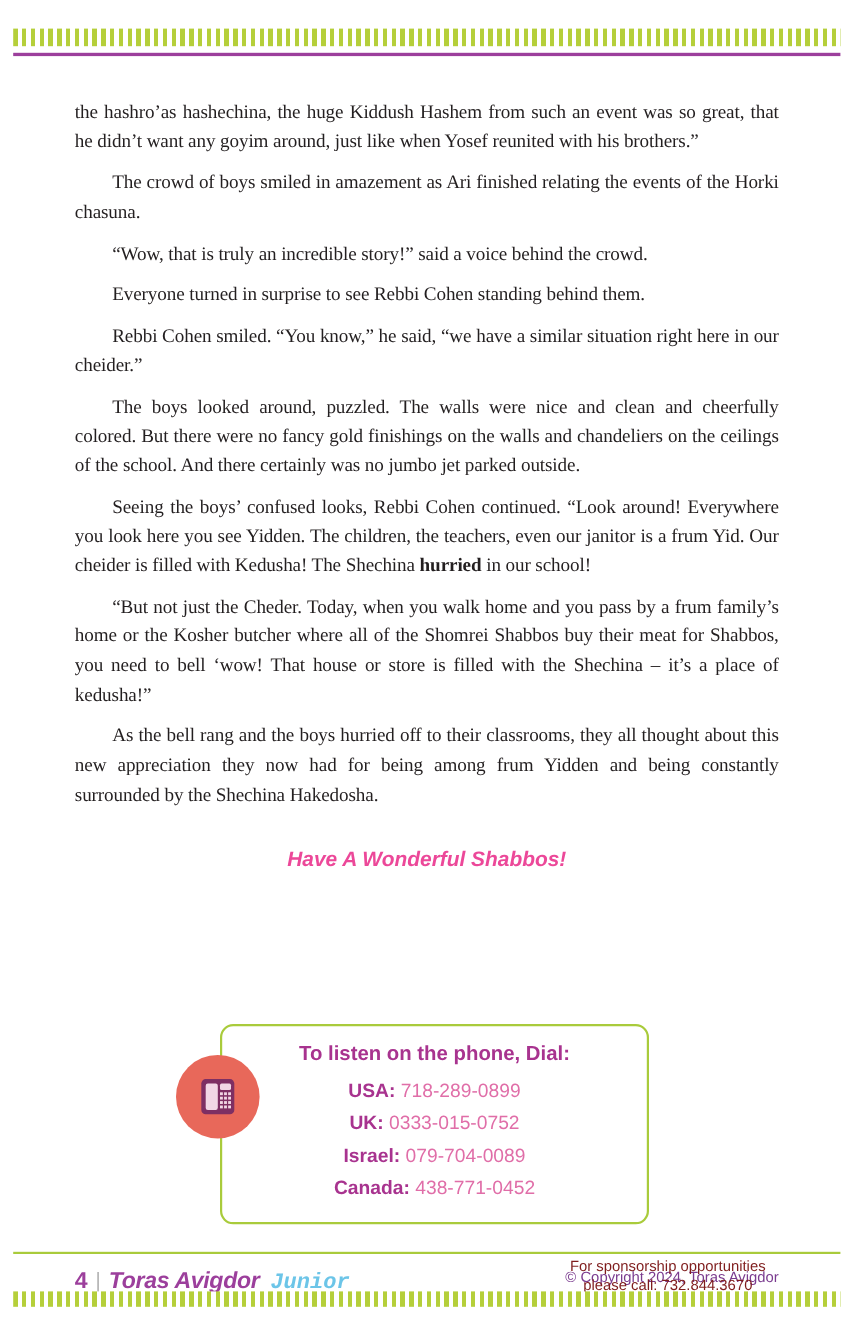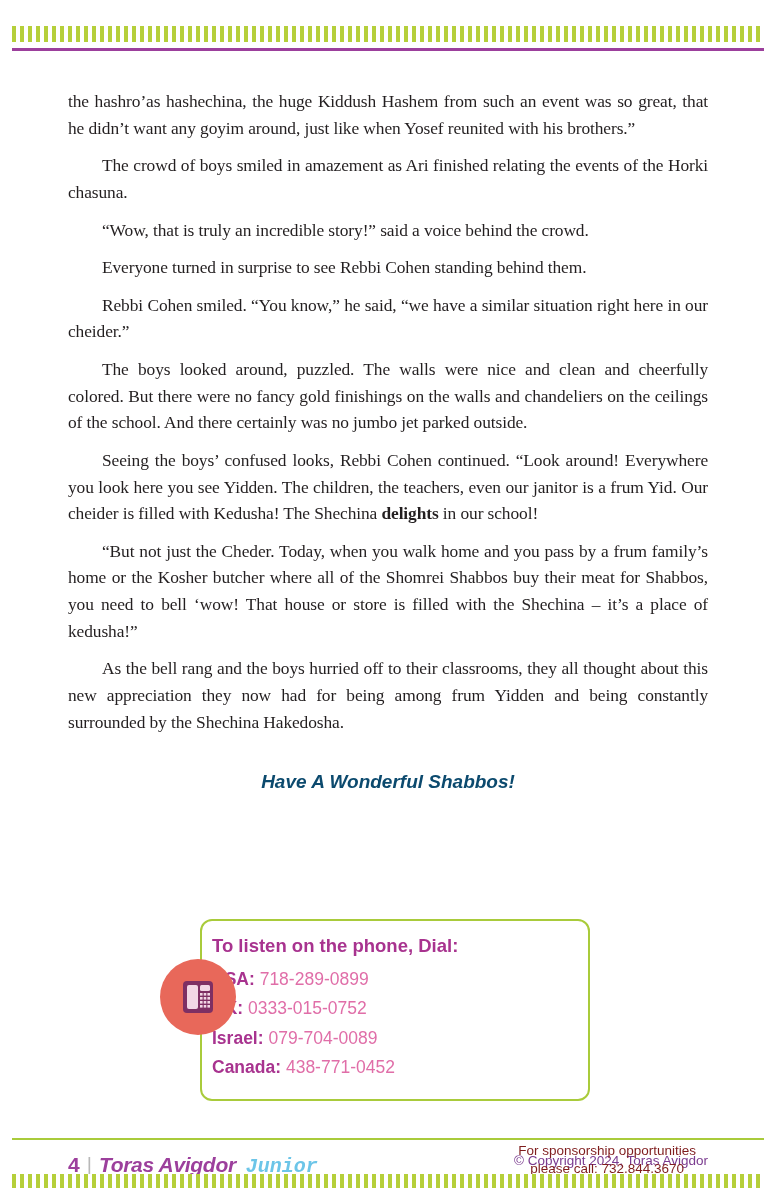--- a/index.html
+++ b/index.html
@@ -59,39 +59,39 @@
   }
   .para.indent { text-indent: 34px; }
   .para b { font-weight: 700; }
 
   .closing {
     text-align: center;
     font-size: 19px;
     font-weight: 700;
     font-style: italic;
     margin-top: 36px;
-    color: #0c4a6e;
+    color: #ec4899;
   }
 
   
   .dial-wrap {
     position: absolute;
     top: 915px;
     left: 160px;
     width: 430px;
   }
   .dial-box {
     position: absolute;
     left: 40px;
-    top: 4px;
+    top: 16px;
     width: 390px;
     border: 2px solid #a9cb3b;
     border-radius: 12px;
     padding: 14px 10px 16px 10px;
-    text-align: left;
+    text-align: center;
     background: #fff;
   }
   .dial-title {
     color: #a8338f;
     font-weight: 700;
     font-size: 18.5px;
     margin-bottom: 8px;
   }
   .dial-line {
     font-size: 17.5px;
@@ -199,21 +199,21 @@
 <div class="top-deco"></div>
 <div class="top-rule"></div>
 
 <div class="content">
   <p class="para">the hashro’as hashechina, the huge Kiddush Hashem from such an event was so great, that he didn’t want any goyim around, just like when Yosef reunited with his brothers.”</p>
   <p class="para indent">The crowd of boys smiled in amazement as Ari finished relating the events of the Horki chasuna.</p>
   <p class="para indent">“Wow, that is truly an incredible story!” said a voice behind the crowd.</p>
   <p class="para indent">Everyone turned in surprise to see Rebbi Cohen standing behind them.</p>
   <p class="para indent">Rebbi Cohen smiled. “You know,” he said, “we have a similar situation right here in our cheider.”</p>
   <p class="para indent">The boys looked around, puzzled. The walls were nice and clean and cheerfully colored. But there were no fancy gold finishings on the walls and chandeliers on the ceilings of the school. And there certainly was no jumbo jet parked outside.</p>
-  <p class="para indent">Seeing the boys’ confused looks, Rebbi Cohen continued. “Look around! Everywhere you look here you see Yidden. The children, the teachers, even our janitor is a frum Yid. Our cheider is filled with Kedusha! The Shechina <b>delights</b> in our school!</p>
+  <p class="para indent">Seeing the boys’ confused looks, Rebbi Cohen continued. “Look around! Everywhere you look here you see Yidden. The children, the teachers, even our janitor is a frum Yid. Our cheider is filled with Kedusha! The Shechina <b>hurried</b> in our school!</p>
   <p class="para indent">“But not just the Cheder. Today, when you walk home and you pass by a frum family’s home or the Kosher butcher where all of the Shomrei Shabbos buy their meat for Shabbos, you need to bell ‘wow! That house or store is filled with the Shechina – it’s a place of kedusha!”</p>
   <p class="para indent">As the bell rang and the boys hurried off to their classrooms, they all thought about this new appreciation they now had for being among frum Yidden and being constantly surrounded by the Shechina Hakedosha.</p>
 
   <div class="closing">Have A Wonderful Shabbos!</div>
 </div>
 
 <div class="dial-wrap">
   <div class="phone-badge">
     <svg width="36" height="40" viewBox="0 0 36 40" aria-hidden="true">
       <rect x="3" y="4" width="30" height="32" rx="4" fill="#7e2f63"></rect>

